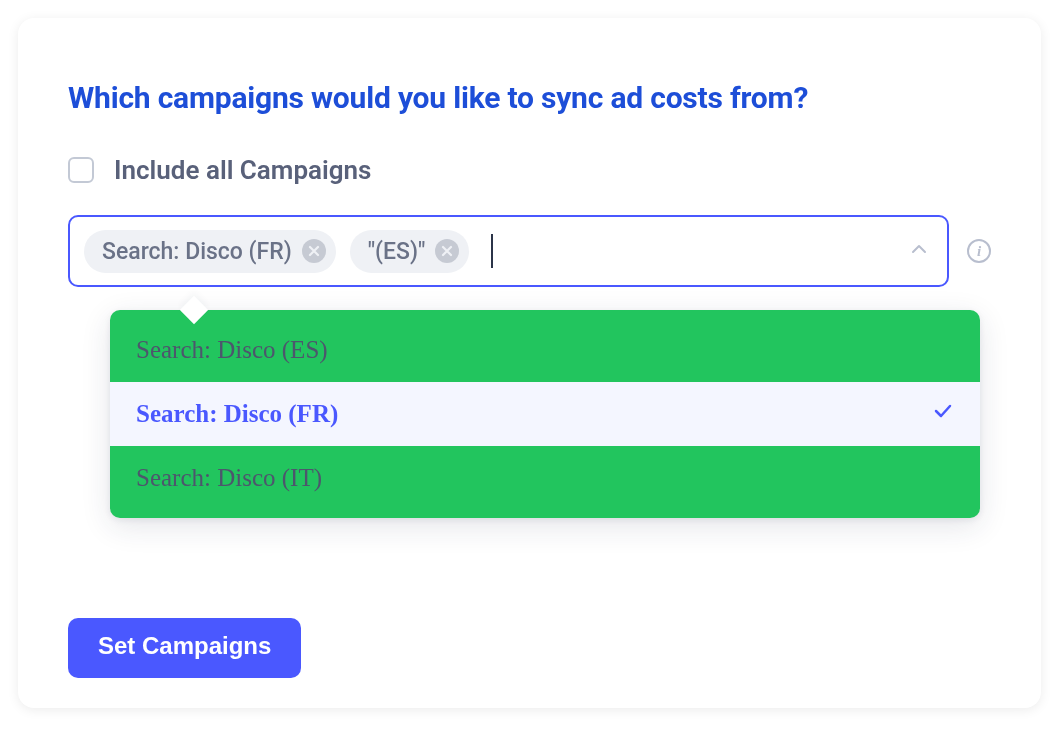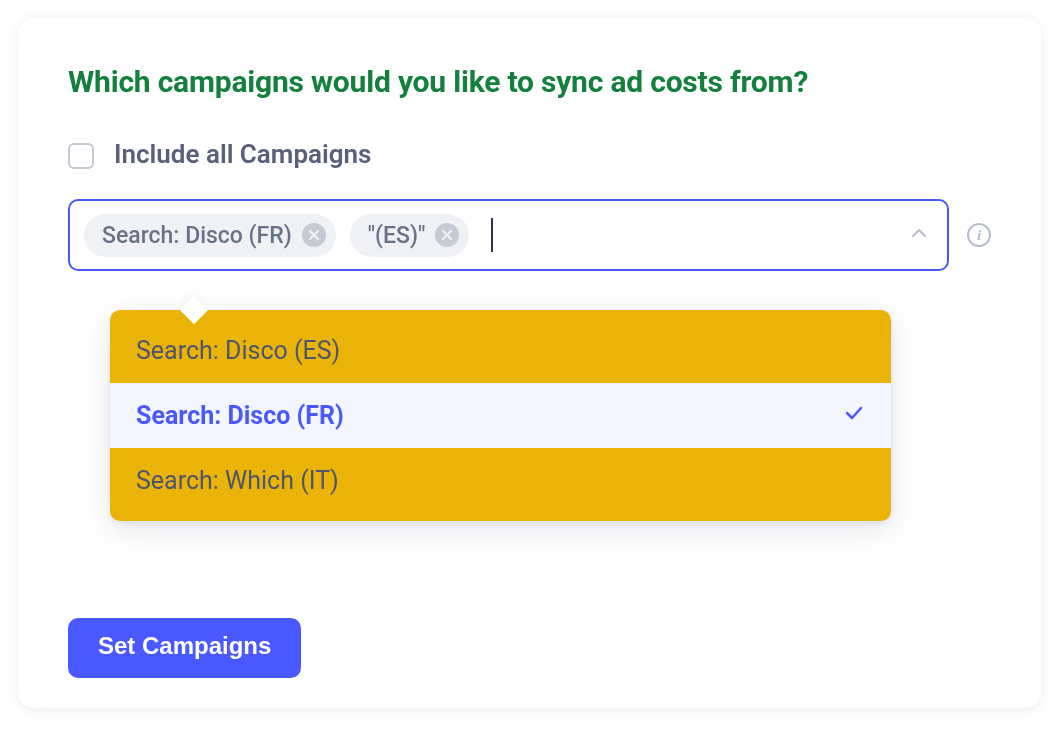--- a/index.html
+++ b/index.html
@@ -18,27 +18,27 @@
     background: #fff;
     border-radius: 16px;
     box-shadow: 0 2px 12px rgba(0,0,0,0.08);
     padding: 46px 50px 50px 50px;
     position: relative;
     min-height: 690px;
   }
   .title {
     font-size: 30px;
     font-weight: 700;
-    color: #15803d;
-    margin: 0 0 40px 0;
+    color: #1d4ed8;
+    margin: 16px 0 40px 0;
     letter-spacing: -0.2px;
   }
   .include-row {
     display: flex;
-    align-items: flex-end;
+    align-items: center;
     gap: 20px;
     margin-bottom: 30px;
   }
   .checkbox {
     width: 26px;
     height: 26px;
     border: 2px solid #c3c9d5;
     border-radius: 6px;
     background: #fff;
     cursor: pointer;
@@ -117,26 +117,27 @@
     font-weight: 600;
     font-style: italic;
     font-family: Georgia, serif;
     cursor: pointer;
     flex-shrink: 0;
   }
   .dropdown {
     position: absolute;
     top: 292px;
     left: 92px;
-    width: 781px;
-    background: #eab308;
+    width: 870px;
+    background: #22c55e;
     border-radius: 10px;
     box-shadow: 0 8px 30px rgba(30,40,70,0.12), 0 2px 6px rgba(30,40,70,0.08);
     z-index: 10;
     padding: 8px 0;
+    font-family: Liberation Serif, serif;
   }
   .dropdown::before {
     content: "";
     position: absolute;
     top: -10px;
     left: 74px;
     width: 20px;
     height: 20px;
     background: #fff;
     transform: rotate(45deg);
@@ -231,18 +232,18 @@
       </div>
       <div class="option selected">
         <span>Search: Disco (FR)</span>
         <span class="check-icon">
           <svg width="22" height="22" viewBox="0 0 22 22">
               <path d="M4 11 L9 16 L18 6" fill="none" stroke="currentColor" stroke-width="2.5" stroke-linecap="round" stroke-linejoin="round"></path>
             </svg>
         </span>
       </div>
       <div class="option">
-        <span>Search: Which (IT)</span>
+        <span>Search: Disco (IT)</span>
       </div>
     </div>
 
   </div>
 </div>
 
 </body></html>

